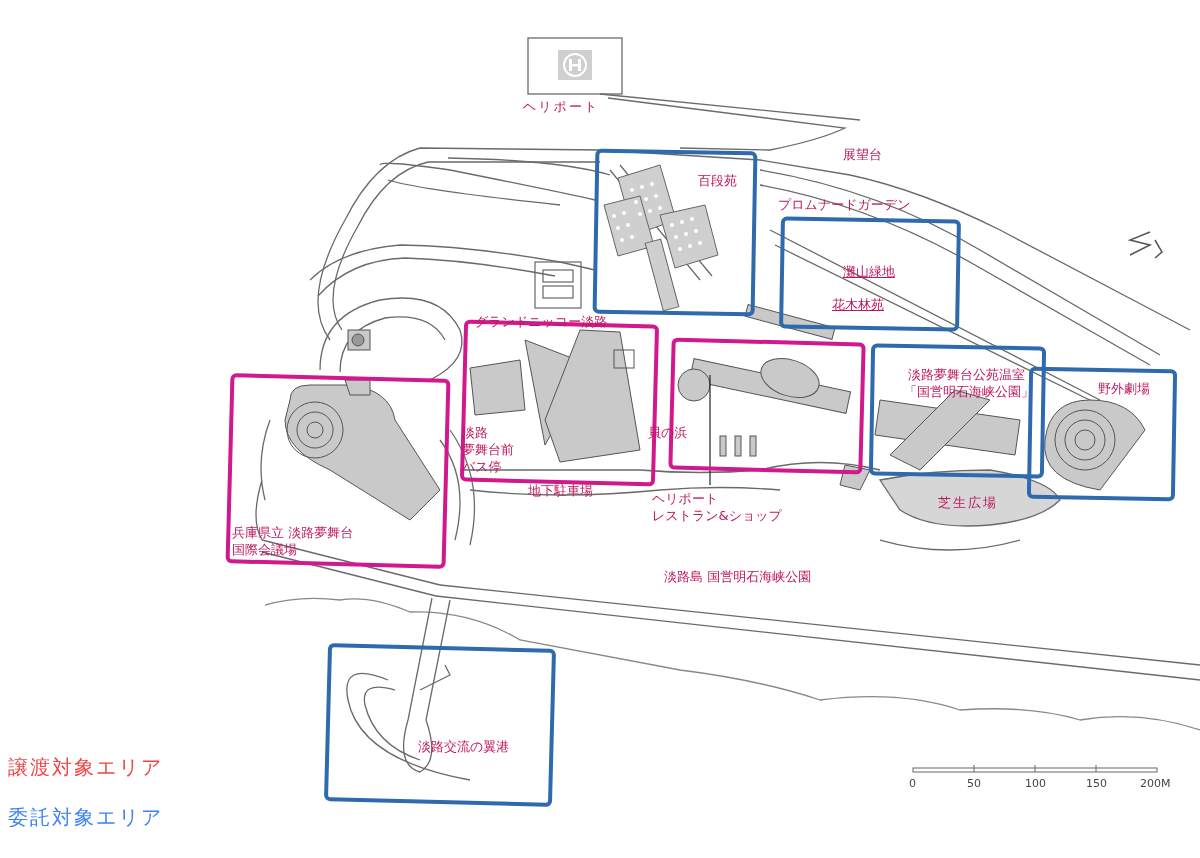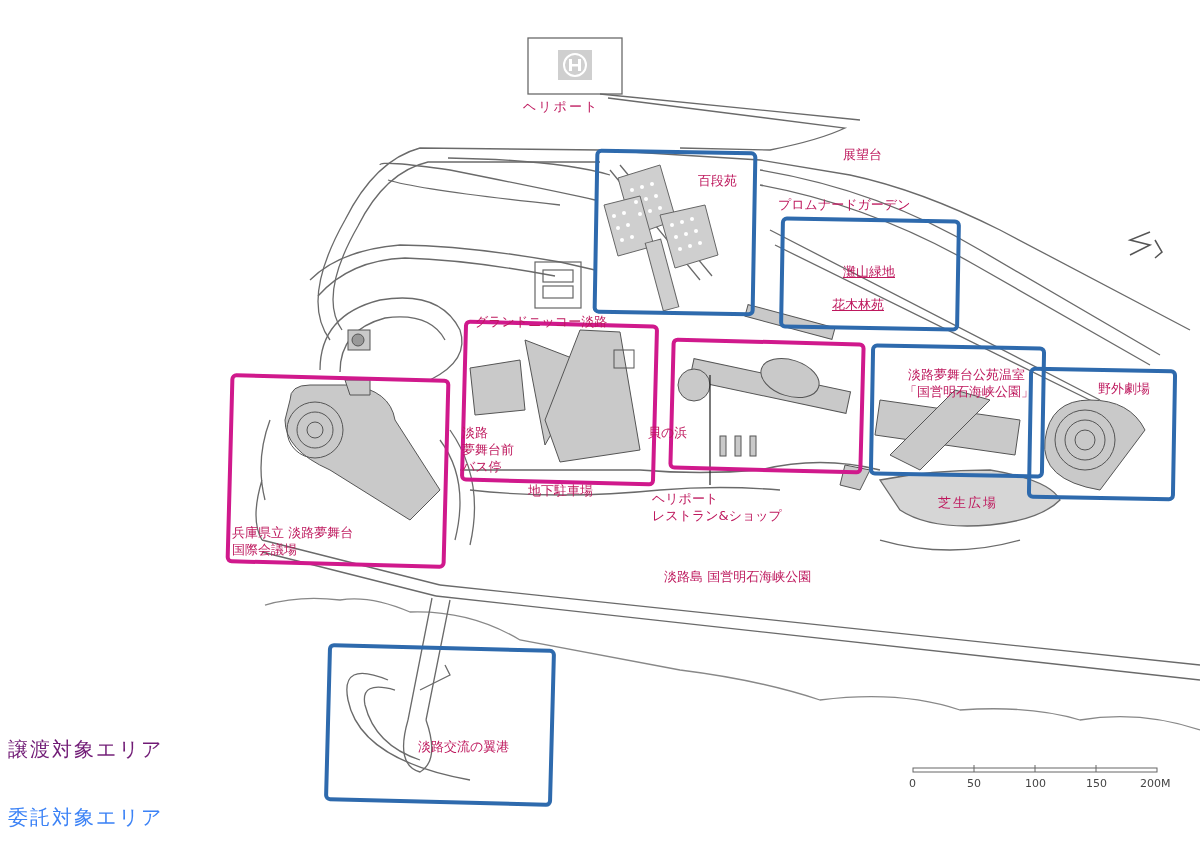--- a/index.html
+++ b/index.html
@@ -195,14 +195,14 @@
 </div>
 <div class="lbl" style="left:664px;top:568px;">淡路島 国営明石海峡公園</div>
 <div class="lbl" style="left:418px;top:738px;">淡路交流の翼港</div>
 
 <div class="scale-lbl" style="left:909px;top:777px;">0</div>
 <div class="scale-lbl" style="left:967px;top:777px;">50</div>
 <div class="scale-lbl" style="left:1025px;top:777px;">100</div>
 <div class="scale-lbl" style="left:1086px;top:777px;">150</div>
 <div class="scale-lbl" style="left:1140px;top:777px;">200M</div>
 
-<div class="legend" style="top:736px;color:#701a75;text-align:right;">譲渡対象エリア</div>
+<div class="legend" style="top:754px;color:#ef4444;text-align:right;">譲渡対象エリア</div>
 <div class="legend" style="top:804px;color:#3b82f6;">委託対象エリア</div>
 
 </body></html>

